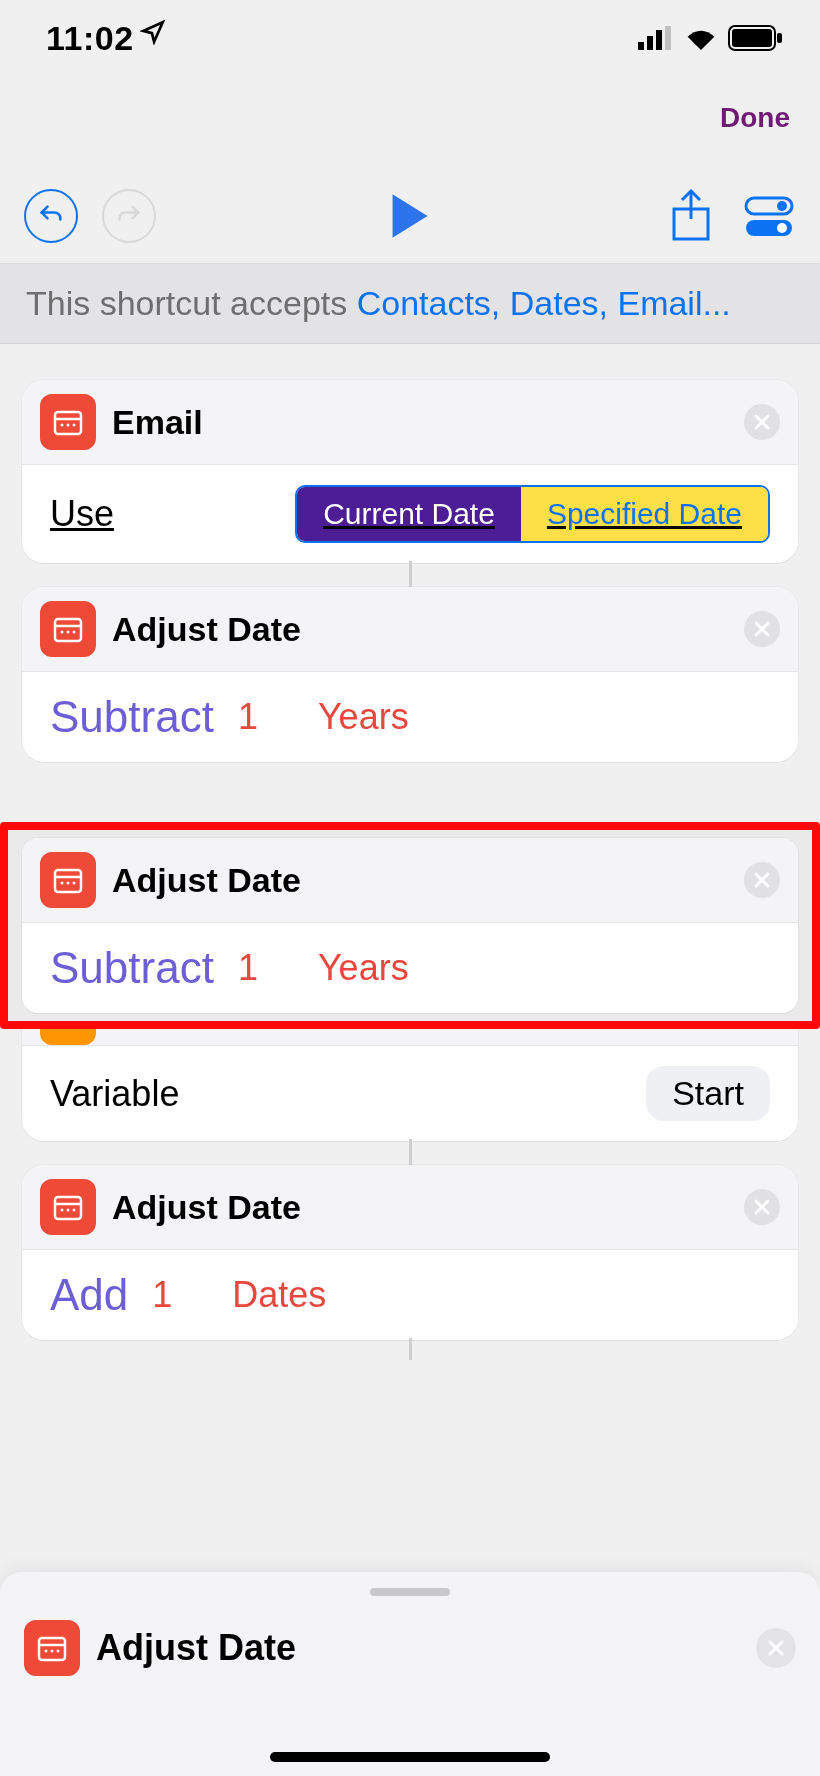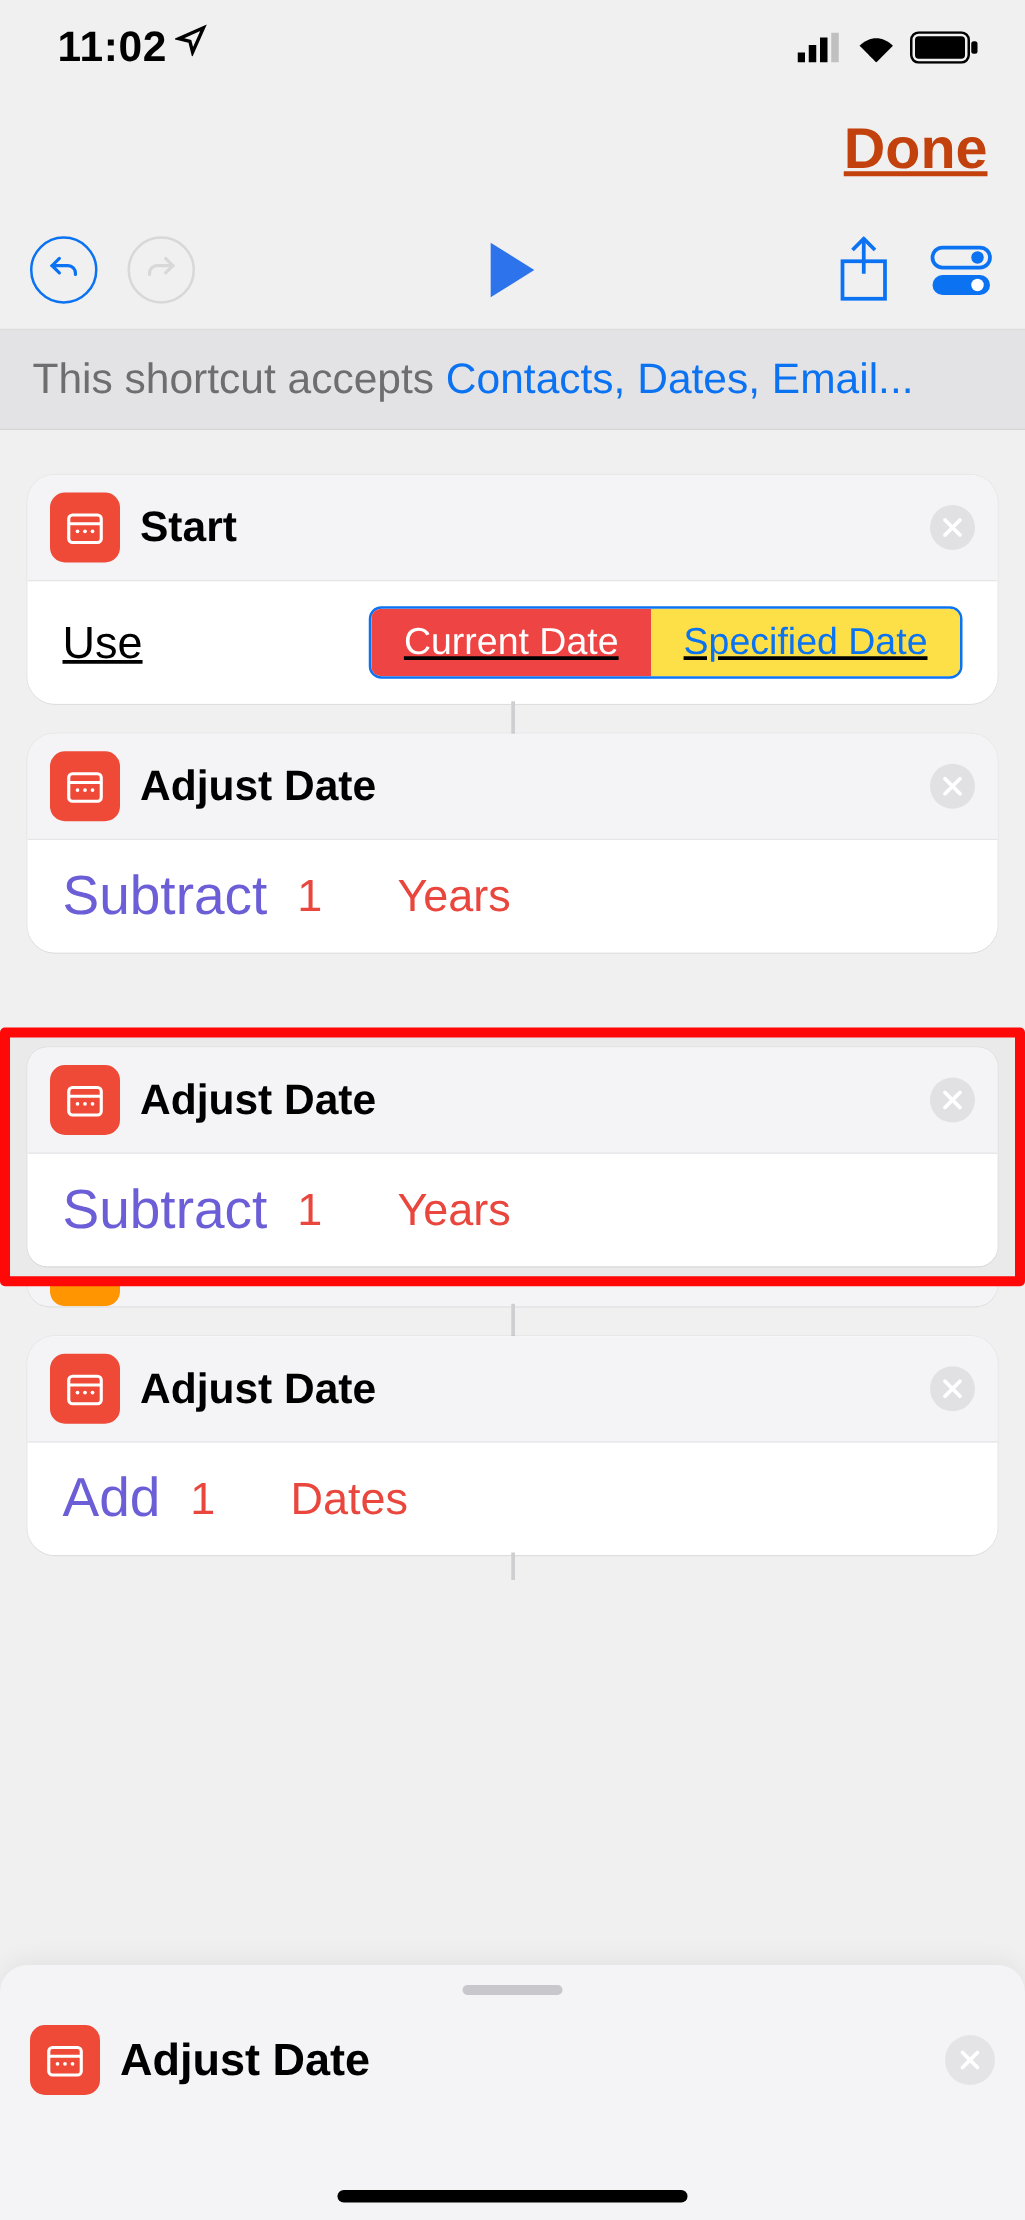--- a/index.html
+++ b/index.html
@@ -38,24 +38,23 @@
     align-items: center;
     justify-content: center;
   }
   .nav-title {
     font-size: 38px;
     font-weight: 700;
   }
   .nav-done {
     position: absolute;
     right: 30px;
-    font-size: 46px;
+    font-size: 28px;
     font-weight: 600;
-    color: #c2410c;
-    text-decoration: underline;
+    color: #701a75;
   }
 
   
   .toolbar {
     display: flex;
     align-items: center;
     justify-content: space-between;
     padding: 0 24px;
     height: 96px;
     border-bottom: 1px solid #dcdcdc;
@@ -154,21 +153,21 @@
     overflow: hidden;
     height: 58px;
   }
   .segmented div {
     padding: 0 26px;
     display: flex;
     align-items: center;
     font-size: 30px;
     font-weight: 500;
   }
-  .seg-active { background: #ef4444; color: #fff; }
+  .seg-active { background: #4c1d95; color: #fff; }
   .seg-inactive { background: #fde047; color: #0b73f2; }
 
   .param-purple { color: #6b5ed6; font-size: 44px; }
   .param-red { color: #e9463d; font-size: 36px; }
   .param-pill {
     background: #eef0f3;
     color: #000;
     font-size: 34px;
     padding: 8px 26px;
     border-radius: 18px;
@@ -329,21 +328,21 @@
     <div class="card-header">
       <div class="action-icon icon-red">
         <svg width="32" height="32" viewBox="0 0 32 32">
             <rect x="3" y="6" width="26" height="22" rx="3" fill="none" stroke="#fff" stroke-width="2.5"></rect>
             <line x1="3" y1="13" x2="29" y2="13" stroke="#fff" stroke-width="2.5"></line>
             <circle cx="10" cy="19" r="1.5" fill="#fff"></circle>
             <circle cx="16" cy="19" r="1.5" fill="#fff"></circle>
             <circle cx="22" cy="19" r="1.5" fill="#fff"></circle>
           </svg>
       </div>
-      <div class="title">Start</div>
+      <div class="title">Email</div>
       <div class="close">
         <svg width="18" height="18" viewBox="0 0 18 18">
             <path d="M3 3 L15 15 M15 3 L3 15" stroke="#fff" stroke-width="3" stroke-linecap="round"></path>
           </svg>
       </div>
     </div>
     <div class="card-body">
       <div class="seg-row">
         <div class="seg-label">Use</div>
         <div class="segmented">
@@ -409,20 +408,24 @@
         <span style="width:12px"></span>
         <span class="param-red">Years</span>
       </div>
     </div>
   </div>
 
   <div class="card" style="border-radius:0 0 22px 22px; margin-top:-2px;">
     <div class="var-card-top" style="background:#f4f4f6;">
       <div class="orange-peek"></div>
     </div>
+    <div class="card-body" style="border-top:1px solid #e5e5e7;">
+      <span class="var-label">Variable</span>
+      <span class="param-pill">Start</span>
+    </div>
   </div>
 
   <div class="connector"></div>
 
   <div class="card">
     <div class="card-header">
       <div class="action-icon icon-red">
         <svg width="32" height="32" viewBox="0 0 32 32">
             <rect x="3" y="6" width="26" height="22" rx="3" fill="none" stroke="#fff" stroke-width="2.5"></rect>
             <line x1="3" y1="13" x2="29" y2="13" stroke="#fff" stroke-width="2.5"></line>

